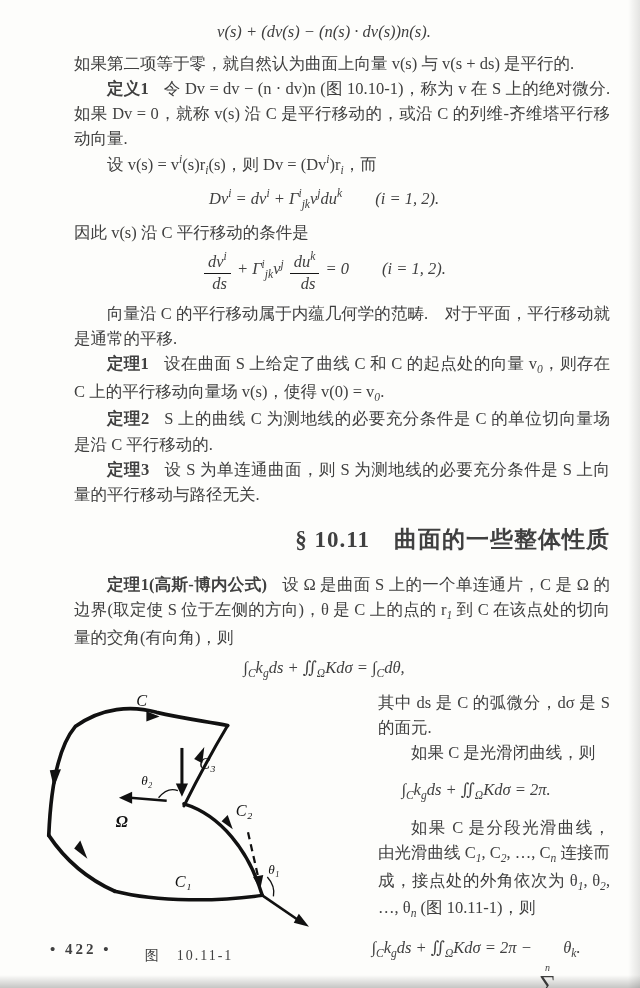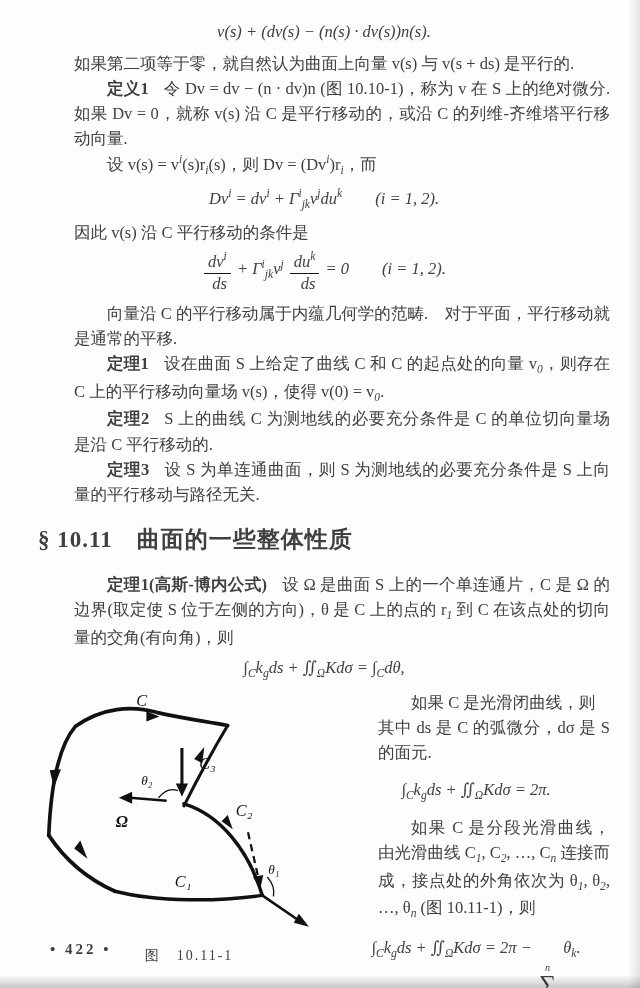--- a/index.html
+++ b/index.html
@@ -10,21 +10,21 @@
     font-family:"Liberation Serif","DejaVu Serif",serif;
     font-size:16.5px;line-height:1.52;color:#404040;
   }
   p{margin:0;}
   .just{text-align:justify;margin-left:36px;}
   .indent{text-indent:2em;}
   .lead{font-weight:bold;margin-right:0.9em;}
   .dformula{text-align:center;margin:5px 0 7px;font-style:italic;}
   .dformula sub,.dformula sup,.mline sub,.mline sup{font-size:70%;font-style:italic;}
   .heading{
-    text-align:left;font-weight:bold;font-size:23px;
+    text-align:right;font-weight:bold;font-size:23px;
     margin:16px 0 14px;letter-spacing:1px;
   }
   .cols{display:flex;margin-top:4px;}
   .figwrap{width:302px;flex:none;}
   .figcap{text-align:center;font-size:14px;margin-top:2px;letter-spacing:2px;}
   .rcol{flex:1;padding-left:2px;}
   .rcol .dformula{margin:12px 0 10px;}
   .frac{display:inline-block;vertical-align:-0.9em;text-align:center;line-height:1.15;margin:0 2px;}
   .frac .num{display:block;border-bottom:1.4px solid #151515;padding:0 4px 1px;}
   .frac .den{display:block;padding:1px 4px 0;text-align:right;}
@@ -113,22 +113,22 @@
         <text class="svglbl" x="194" y="124">C₂</text>
         <text class="svglbl" x="134" y="194">C₁</text>
         <text class="svglbl-sm" x="101" y="93">θ₂</text>
         <text class="svglbl-sm" x="226" y="181">θ₁</text>
         <text class="svglbl" style="font-weight:bold;" x="76" y="135">Ω</text>
       </svg>
       <div class="figcap">图　10.11-1</div>
     </div>
 
     <div class="rcol">
+      <p class="just">其中 ds 是 C 的弧微分，dσ 是 S 的面元.</p>
       <p class="just indent">如果 C 是光滑闭曲线，则</p>
-      <p class="just">其中 ds 是 C 的弧微分，dσ 是 S 的面元.</p>
       <p class="dformula">∫<sub>C</sub>k<sub>g</sub>ds + ∬<sub>Ω</sub>Kdσ = 2π.</p>
       <p class="just indent mline">如果 C 是分段光滑曲线，由光滑曲线 C<sub>1</sub>, C<sub>2</sub>, …, C<sub>n</sub> 连接而成，接点处的外角依次为 θ<sub>1</sub>, θ<sub>2</sub>, …, θ<sub>n</sub> (图 10.11-1)，则</p>
       <p class="dformula">
         <span>∫<sub>C</sub>k<sub>g</sub>ds + ∬<sub>Ω</sub>Kdσ = 2π − </span><span class="sum">
             <span class="lim">n</span>
             <span class="sig">∑</span>
             <span class="lim">k=1</span>
           </span><span> θ<sub>k</sub>.</span>
       </p>
     </div>

